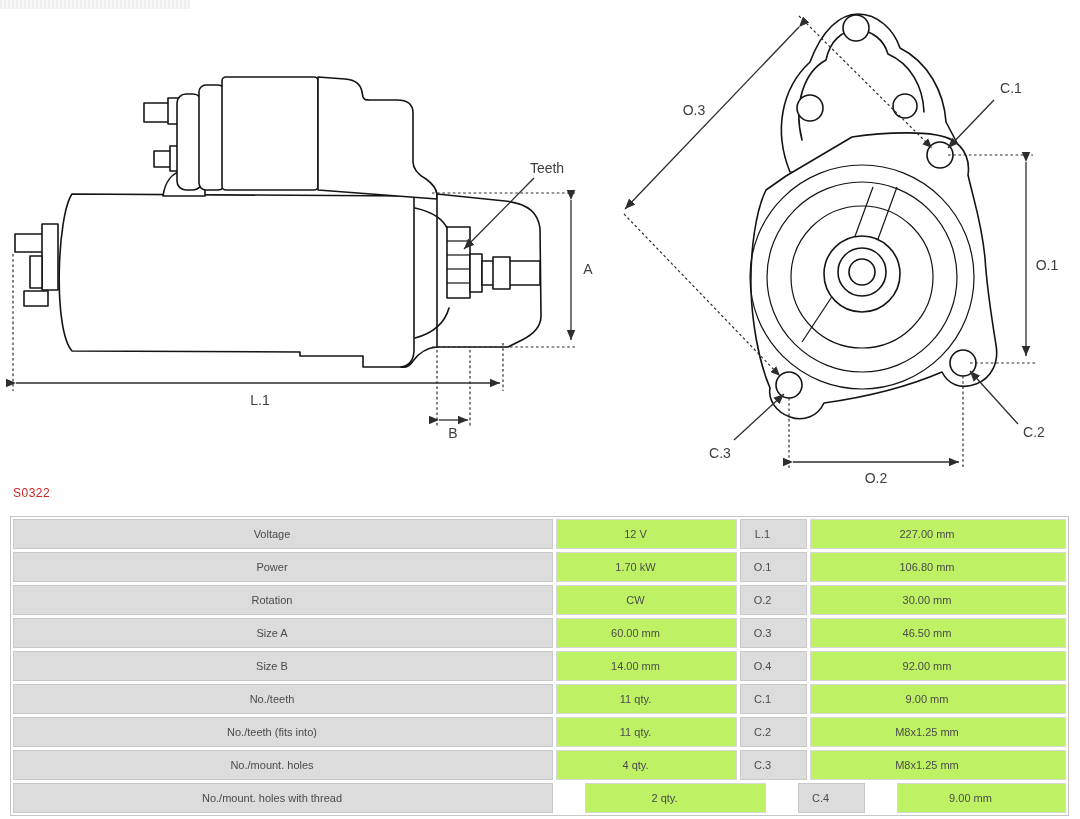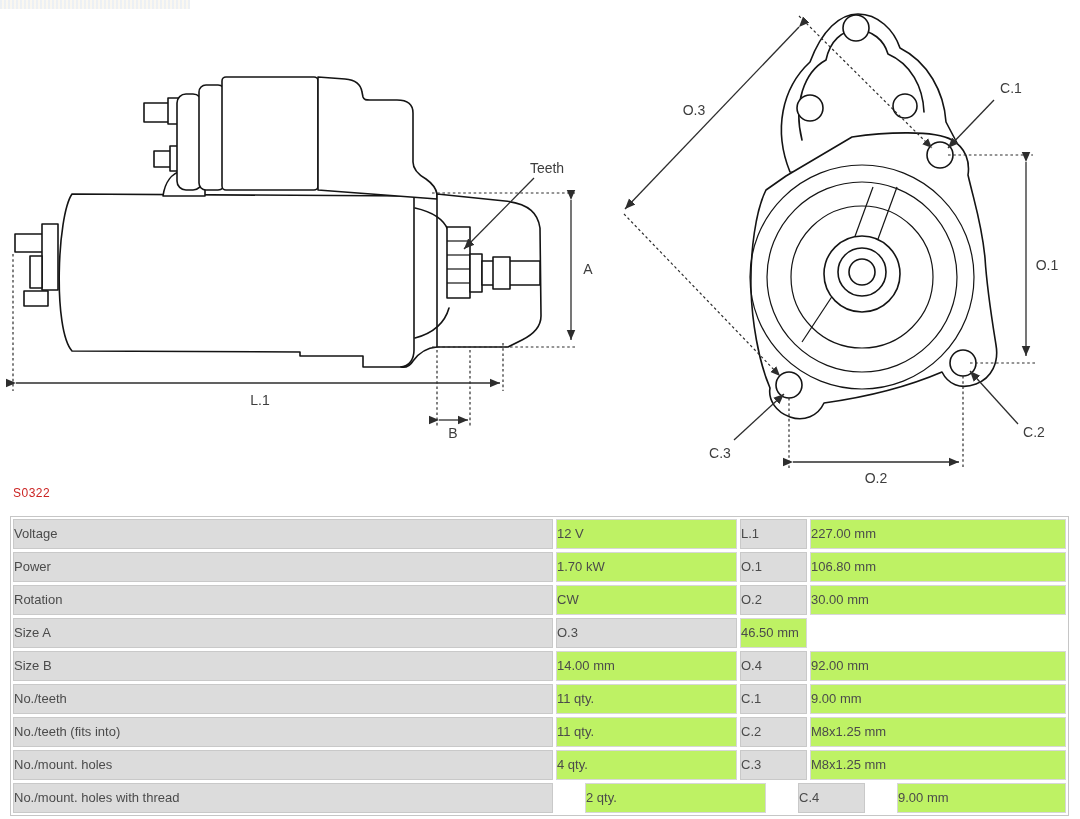--- a/index.html
+++ b/index.html
@@ -6,22 +6,22 @@
   #stage{position:relative;width:1080px;height:819px;background:#fff;overflow:hidden;
          font-family:"Liberation Sans",sans-serif;}
   #watermark{position:absolute;left:0;top:0;width:190px;height:9px;
     background:repeating-linear-gradient(90deg,#dde4ec 0 2px,#f6f1e4 2px 4px);opacity:.55;}
   #drawing{position:absolute;left:0;top:0;}
   #part-number{position:absolute;left:13px;top:486px;font-size:12px;letter-spacing:.5px;color:#cb2423;}
   #spec-table{position:absolute;left:10px;top:516px;width:1053px;background:#fff;
     border:1px solid #c6c6c6;padding:2px;}
   .trow{display:grid;grid-template-columns:540px 181px 67px 1fr;column-gap:3px;margin-bottom:3px;}
   .trow:last-child{margin-bottom:0;gap:32px;}
-  .cell{box-sizing:border-box;height:30px;line-height:28px;font-size:13px;color:#4b4b4b;
-    text-align:left;padding-right:22px;border:1px solid #c9c9c9;white-space:nowrap;overflow:hidden;}
+  .cell{box-sizing:border-box;height:30px;line-height:28px;font-size:11px;color:#4b4b4b;
+    text-align:center;padding-right:22px;border:1px solid #c9c9c9;white-space:nowrap;overflow:hidden;}
   .cell.gray{background:#dcdcdc;}
   .cell.white{background:#bef264;border-color:#d7d7d7;}
   svg text{font-family:"Liberation Sans",sans-serif;font-size:14px;fill:#3d3d3d;}
   svg .outline{fill:#ffffff;stroke:#141414;stroke-width:1.6;stroke-linejoin:round;}
   svg .wire{fill:none;stroke:#141414;stroke-width:1.6;stroke-linecap:round;}
   svg .thin{fill:none;stroke:#141414;stroke-width:1.2;}
   svg .dim{fill:none;stroke:#2d2d2d;stroke-width:1.3;}
   svg .dot{fill:none;stroke:#2d2d2d;stroke-width:1.2;stroke-dasharray:2.6 2.6;}
 </style>
 </head>
@@ -198,20 +198,21 @@
         <div class="cell white">106.80 mm</div>
       </div>
       <div class="trow">
         <div class="cell gray">Rotation</div>
         <div class="cell white">CW</div>
         <div class="cell gray">O.2</div>
         <div class="cell white">30.00 mm</div>
       </div>
       <div class="trow">
         <div class="cell gray">Size A</div>
+        <div class="cell white">60.00 mm</div>
         <div class="cell gray">O.3</div>
         <div class="cell white">46.50 mm</div>
       </div>
       <div class="trow">
         <div class="cell gray">Size B</div>
         <div class="cell white">14.00 mm</div>
         <div class="cell gray">O.4</div>
         <div class="cell white">92.00 mm</div>
       </div>
       <div class="trow">

